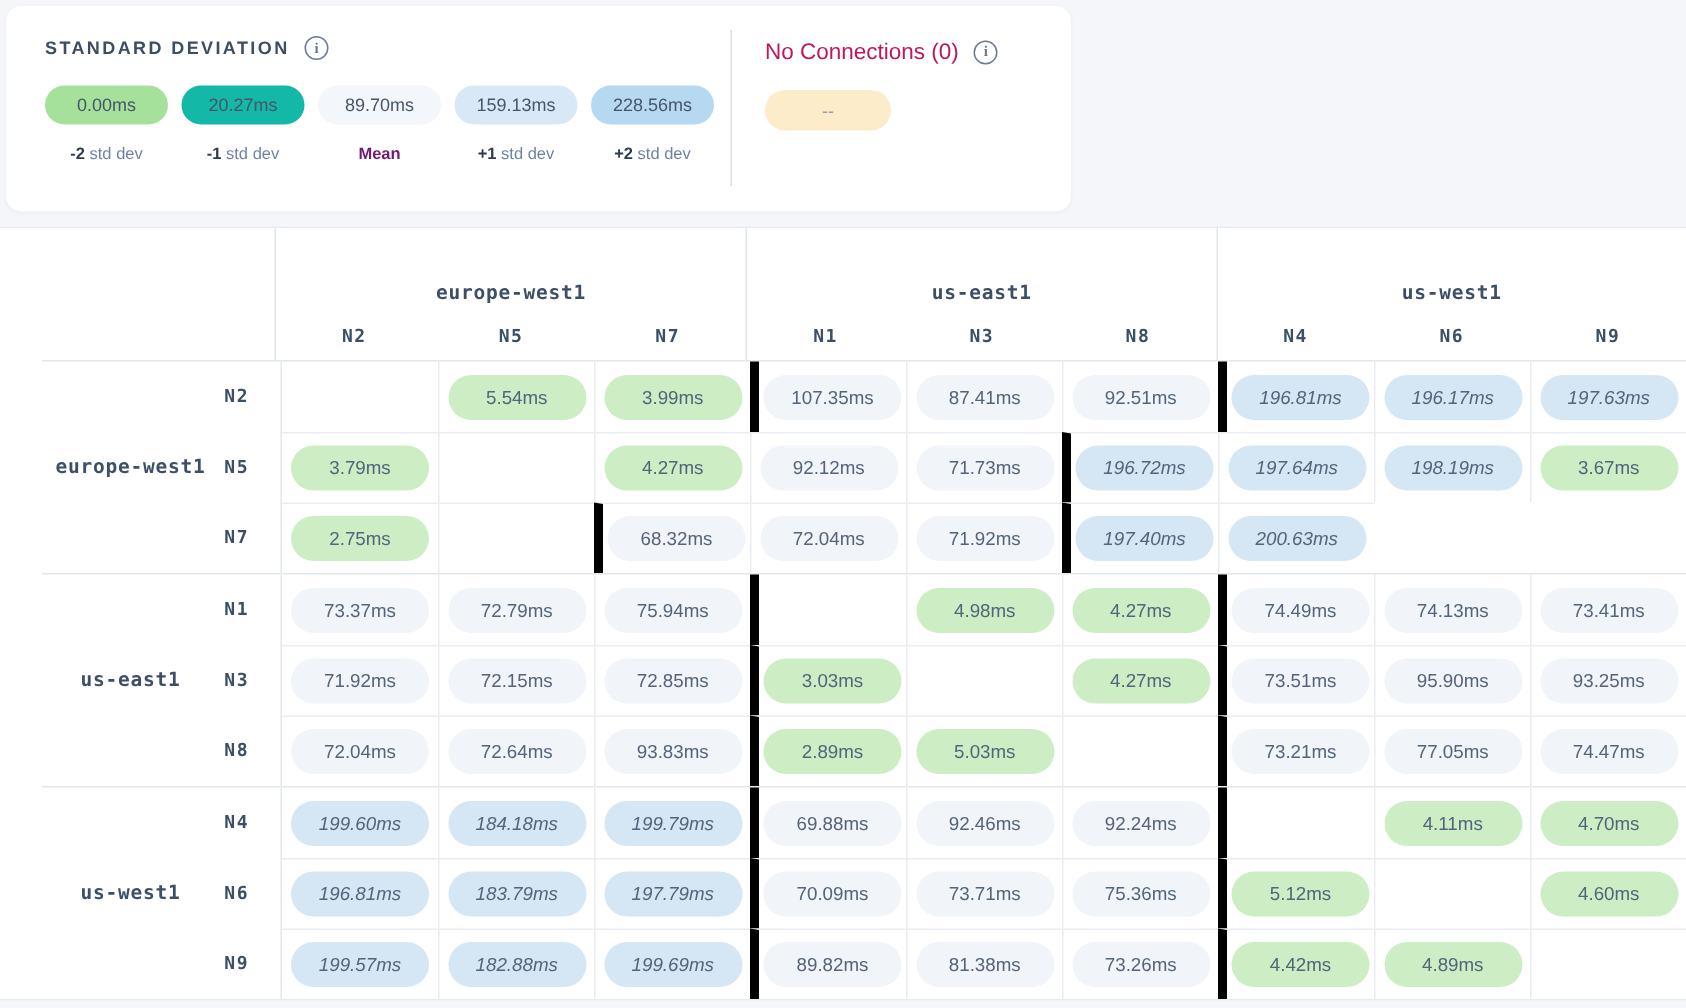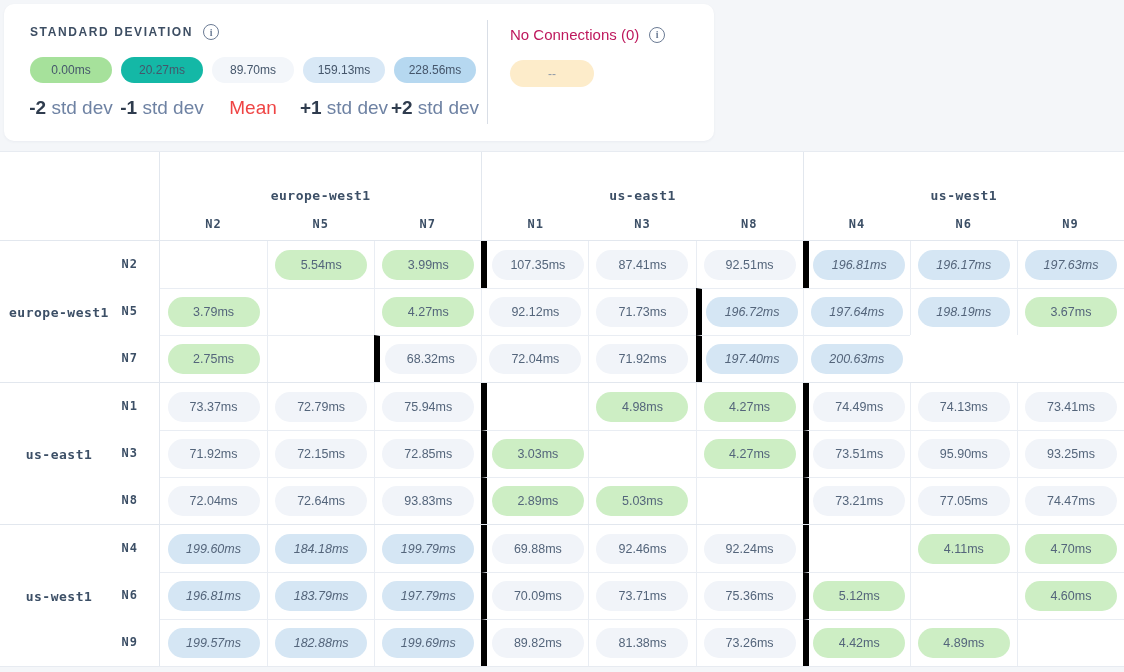--- a/index.html
+++ b/index.html
@@ -12,43 +12,43 @@
   .legend-left { position:absolute; left:26px; top:20px; }
   .legend-title-row { display:flex; align-items:center; gap:10px; }
   .legend-title { font-size:12px; font-weight:bold; letter-spacing:1.6px; color:#3d4e63; }
   .info-icon { display:inline-flex; width:16px; height:16px; border:1.5px solid #6b7b94;
     border-radius:50%; align-items:center; justify-content:center; font-size:10px;
     color:#6b7b94; font-weight:bold; font-family:"Liberation Serif", serif; cursor:pointer; }
   .legend-pills { display:flex; gap:9px; margin-top:17px; }
   .lg-item { width:82px; display:flex; flex-direction:column; align-items:center; }
   .lg-pill { width:82px; height:26px; border-radius:13px; display:flex; align-items:center;
     justify-content:center; font-size:12px; color:#45566b; }
-  .lg-label { margin-top:14px; font-size:19px; white-space:nowrap; }
+  .lg-label { margin-top:14px; font-size:11px; white-space:nowrap; }
   .lg-label .num { font-weight:bold; color:#2f3c4e; }
   .lg-label .txt { color:#6e82a3; }
-  .lg-label .mean { font-weight:normal; color:#ef4444; }
+  .lg-label .mean { font-weight:bold; color:#701a75; }
 
   .tone-green-strong { background:#a6e19b; }
   .tone-green-light  { background:#14b8a6; }
   .tone-neutral      { background:#f3f6fa; }
   .tone-blue-light   { background:#d8e8f6; }
   .tone-blue-strong  { background:#b6d8f0; }
   .tone-orange       { background:#fdecca; }
 
   .legend-divider { position:absolute; left:483px; top:16px; width:1px; height:104px;
     background:#d9dee6; }
   .no-conn { position:absolute; left:506px; top:22px; }
   .no-conn-title-row { display:flex; align-items:center; gap:10px; }
   .no-conn-title { font-size:15px; color:#be185d; }
   .no-conn-pill { margin-top:17px; width:84px; height:27px; border-radius:14px;
     display:flex; align-items:center; justify-content:center; font-size:12px; color:#8d99a8; }
 
   
   .matrix { position:absolute; left:0; top:151px; width:1124px; background:#ffffff;
-    border-top:1px solid #e7ebf1; border-bottom:1px solid #e7ebf1; }
+    border-top:1px solid #e7ebf1; border-bottom:1px solid #e7ebf1;padding-left:28px; }
   .mono { font-family:"DejaVu Sans Mono", monospace; font-weight:bold; color:#3c4f66; }
 
   .m-header { display:flex; height:89px; border-bottom:1px solid #e2e7ee; }
   .m-header-spacer { width:160px; border-right:1px solid #e2e7ee; }
   .h-group { width:321.33px; }
   .h-group + .h-group { border-left:1px solid #e2e7ee; }
   .h-region { margin-top:36px; text-align:center; font-size:13px; letter-spacing:0.5px; }
   .h-nodes { display:grid; grid-template-columns:repeat(3,1fr); margin-top:14px; }
   .h-node { text-align:center; font-size:12px; letter-spacing:1px; }
 

